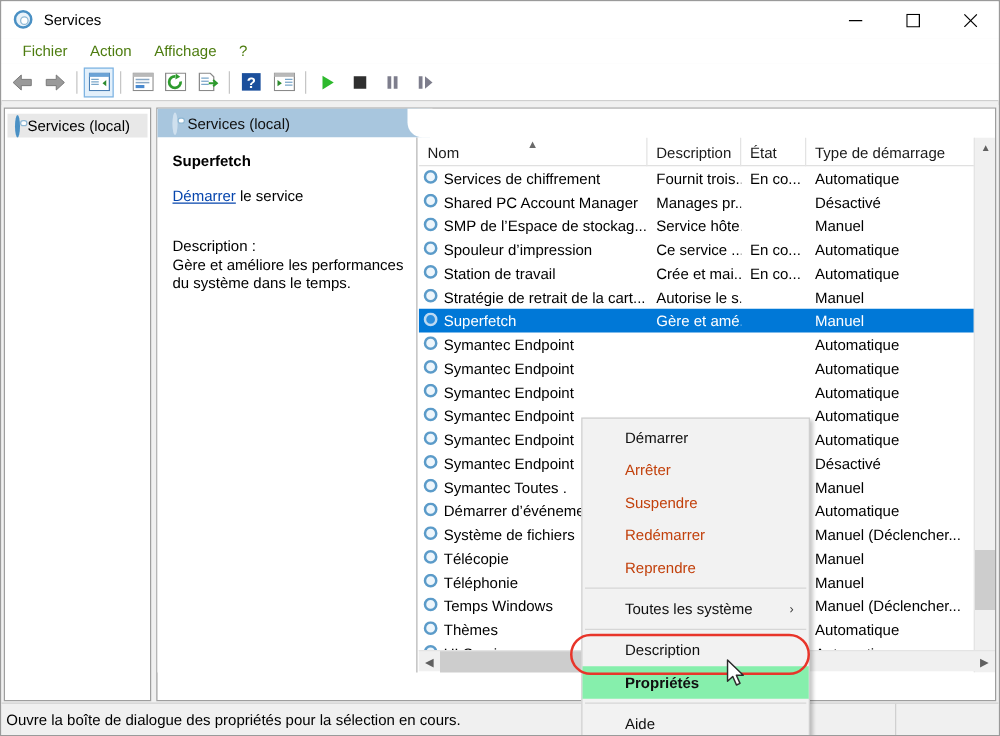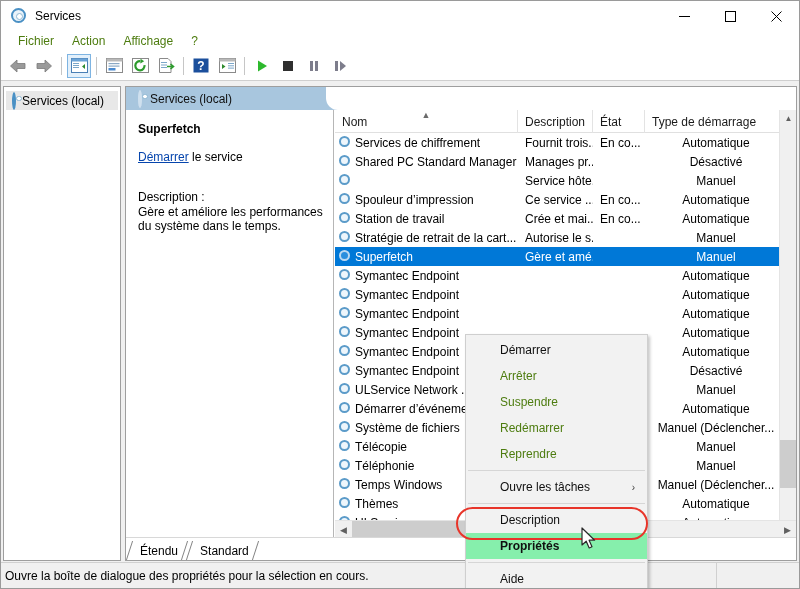--- a/index.html
+++ b/index.html
@@ -196,21 +196,21 @@
   .lv-rows { position: relative; }
   .lv-row {
     display: flex; height: 19px; align-items: center;
     font-size: 12px; color: #000;
   }
   .lv-row.selected { background: #0078d7; color: #ffffff; }
   .c-name { width: 183px; display: flex; align-items: flex-end; padding-left: 4px; overflow: hidden; white-space: nowrap; }
   .c-name .nm { margin-left: 5px; }
   .c-desc { width: 75px; padding-left: 7px; overflow: hidden; white-space: nowrap; }
   .c-etat { width: 52px; padding-left: 7px; overflow: hidden; white-space: nowrap; }
-  .c-type { width: 135px; padding-left: 7px; overflow: hidden; white-space: nowrap; text-align: center; }
+  .c-type { width: 135px; padding-left: 7px; overflow: hidden; white-space: nowrap; }
 
   
   .vscroll {
     position: absolute; right: 0; top: 0;
     width: 17px; height: 428px;
     background: #f0f0f0;
     border-left: 1px solid #e4e4e4;
   }
   .vs-arrow {
     width: 17px; height: 17px;
@@ -299,21 +299,21 @@
     z-index: 40;
   }
   .ctx-item {
     height: 26px;
     display: flex; align-items: center;
     padding-left: 34px;
     font-size: 12px;
     color: #101010;
     position: relative;
   }
-  .ctx-item.disabled { color: #4d7c0f; }
+  .ctx-item.disabled { color: #c2410c; }
   .ctx-item.highlight {
     background: #86efac;
     font-weight: bold;
   }
   .ctx-item .arrow {
     position: absolute; right: 12px;
     font-size: 10px; color: #404040;
   }
   .ctx-sep {
     height: 1px; background: #d6d6d6; margin: 3px 2px;
@@ -509,29 +509,30 @@
                 <span><span style="display:inline-block;width:11px;height:11px;border-radius:50%;border:2px solid #5b9bc9;background:#eef6fc;"></span></span>
                 <span class="nm">Services de chiffrement</span>
               </div>
               <div class="c-desc">Fournit trois...</div>
               <div class="c-etat">En co...</div>
               <div class="c-type">Automatique</div>
             </div>
             <div class="lv-row">
               <div class="c-name">
                 <span><span style="display:inline-block;width:11px;height:11px;border-radius:50%;border:2px solid #5b9bc9;background:#eef6fc;"></span></span>
-                <span class="nm">Shared PC Standard Manager</span>
+                <span class="nm">Shared PC Account Manager</span>
               </div>
               <div class="c-desc">Manages pr...</div>
               <div class="c-etat"></div>
               <div class="c-type">Désactivé</div>
             </div>
             <div class="lv-row">
               <div class="c-name">
                 <span><span style="display:inline-block;width:11px;height:11px;border-radius:50%;border:2px solid #5b9bc9;background:#eef6fc;"></span></span>
+                <span class="nm">SMP de l’Espace de stockag...</span>
               </div>
               <div class="c-desc">Service hôte...</div>
               <div class="c-etat"></div>
               <div class="c-type">Manuel</div>
             </div>
             <div class="lv-row">
               <div class="c-name">
                 <span><span style="display:inline-block;width:11px;height:11px;border-radius:50%;border:2px solid #5b9bc9;background:#eef6fc;"></span></span>
                 <span class="nm">Spouleur d’impression</span>
               </div>
@@ -616,21 +617,21 @@
                 <span><span style="display:inline-block;width:11px;height:11px;border-radius:50%;border:2px solid #5b9bc9;background:#eef6fc;"></span></span>
                 <span class="nm">Symantec Endpoint</span>
               </div>
               <div class="c-desc"></div>
               <div class="c-etat"></div>
               <div class="c-type">Désactivé</div>
             </div>
             <div class="lv-row">
               <div class="c-name">
                 <span><span style="display:inline-block;width:11px;height:11px;border-radius:50%;border:2px solid #5b9bc9;background:#eef6fc;"></span></span>
-                <span class="nm">ULService Network .</span>
+                <span class="nm">Symantec Toutes .</span>
               </div>
               <div class="c-desc"></div>
               <div class="c-etat"></div>
               <div class="c-type">Manuel</div>
             </div>
             <div class="lv-row">
               <div class="c-name">
                 <span><span style="display:inline-block;width:11px;height:11px;border-radius:50%;border:2px solid #5b9bc9;background:#eef6fc;"></span></span>
                 <span class="nm">Démarrer d’événeme</span>
               </div>
@@ -700,28 +701,20 @@
           <div class="vs-arrow bottom">▼</div>
         </div>
       </div>
 
       <div class="hscroll">
         <div class="hs-arrow" style="left:0;">◀</div>
         <div class="hs-thumb" style="left:17px;width:290px;"></div>
         <div class="hs-arrow" style="right:0;">▶</div>
       </div>
 
-      <div class="tabstrip">
-        <div class="tab">
-          <span>Étendu</span>
-        </div>
-        <div class="tab">
-          <span>Standard</span>
-        </div>
-      </div>
 
     </div>
 
     <div class="ctxmenu" id="ctxmenu">
         <div class="ctx-item">
           <span>Démarrer</span>
         </div>
         <div class="ctx-item disabled">
           <span>Arrêter</span>
         </div>
@@ -729,21 +722,21 @@
           <span>Suspendre</span>
         </div>
         <div class="ctx-item disabled">
           <span>Redémarrer</span>
         </div>
         <div class="ctx-item disabled">
           <span>Reprendre</span>
         </div>
         <div class="ctx-sep"></div>
         <div class="ctx-item">
-          <span>Ouvre les tâches</span>
+          <span>Toutes les système</span>
           <span class="arrow">›</span>
         </div>
         <div class="ctx-sep"></div>
         <div class="ctx-item">
           <span>Description</span>
         </div>
         <div class="ctx-item highlight">
           <span>Propriétés</span>
         </div>
         <div class="ctx-sep"></div>

